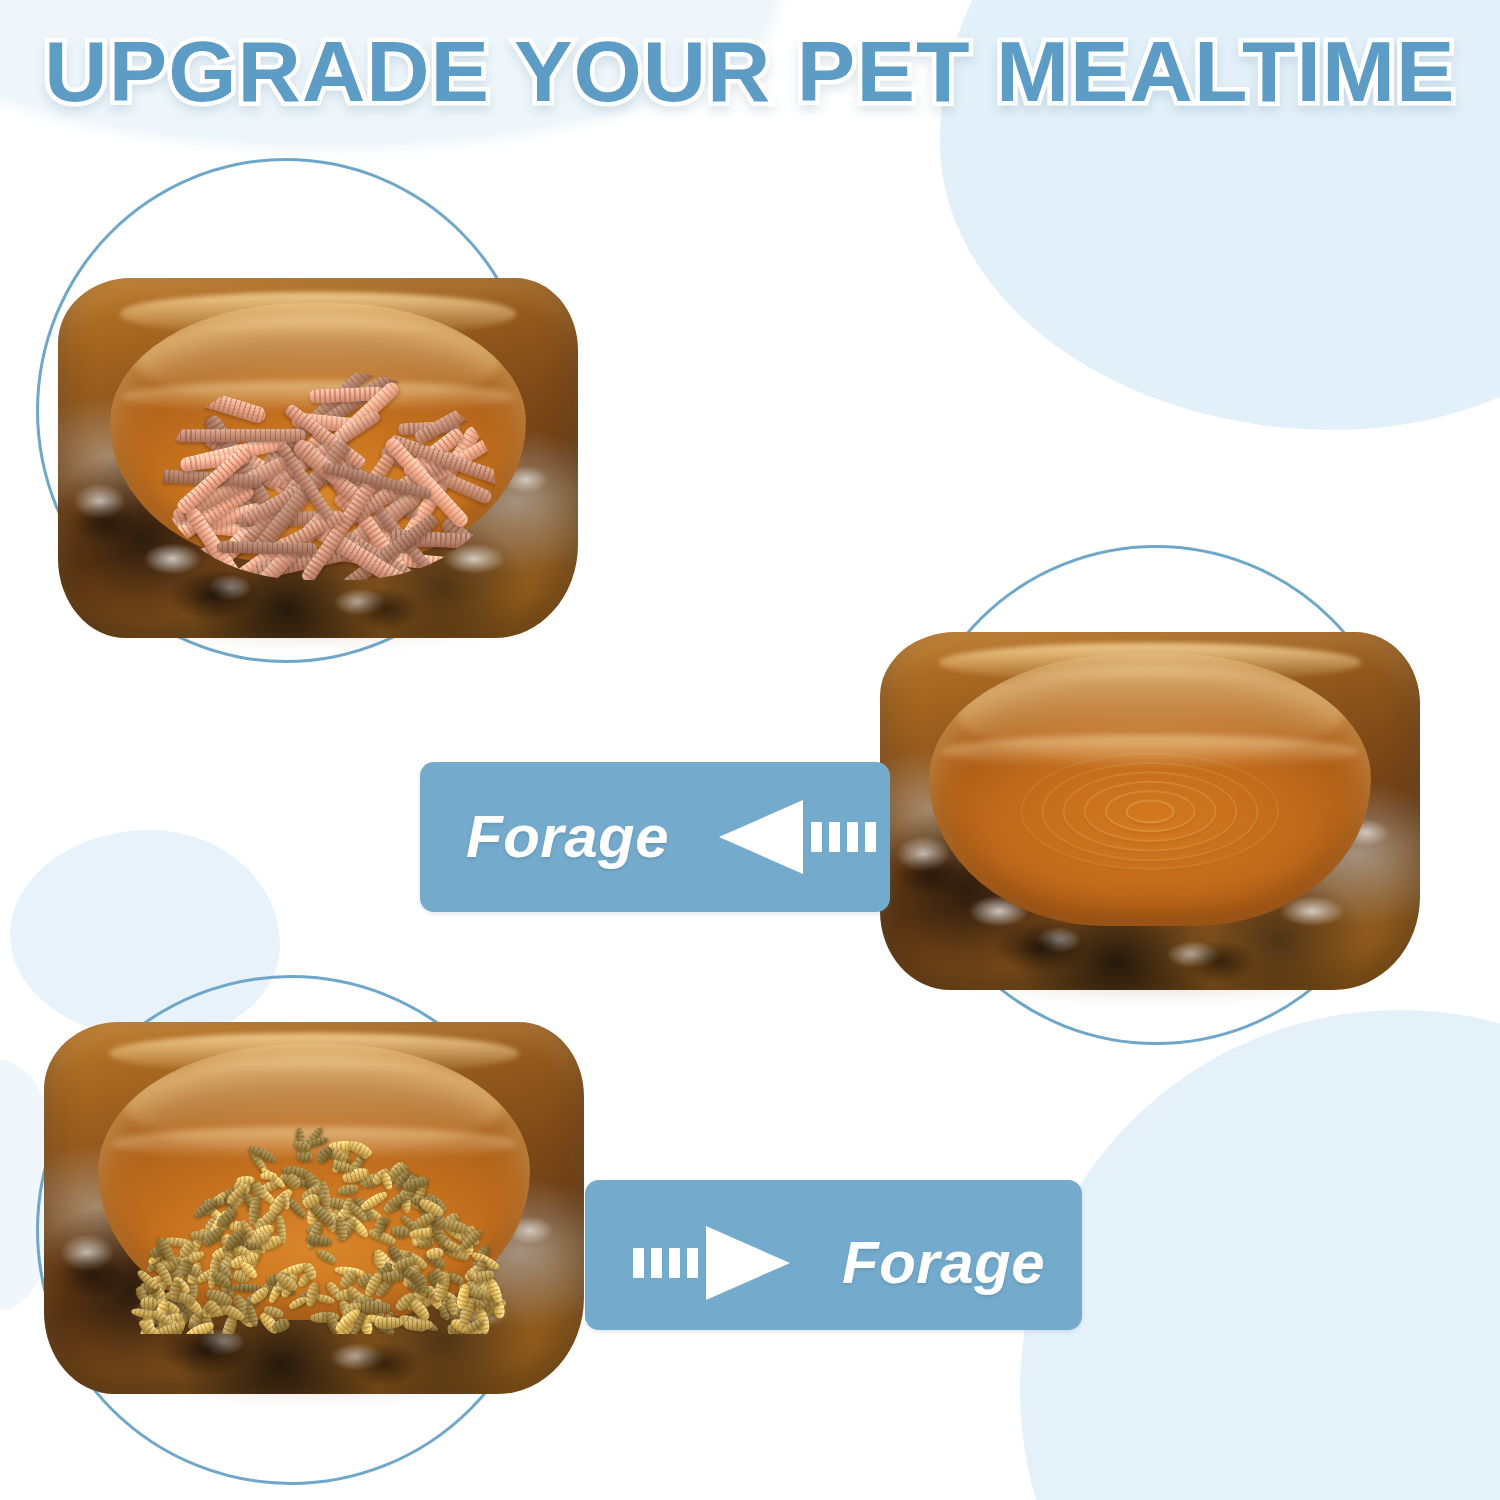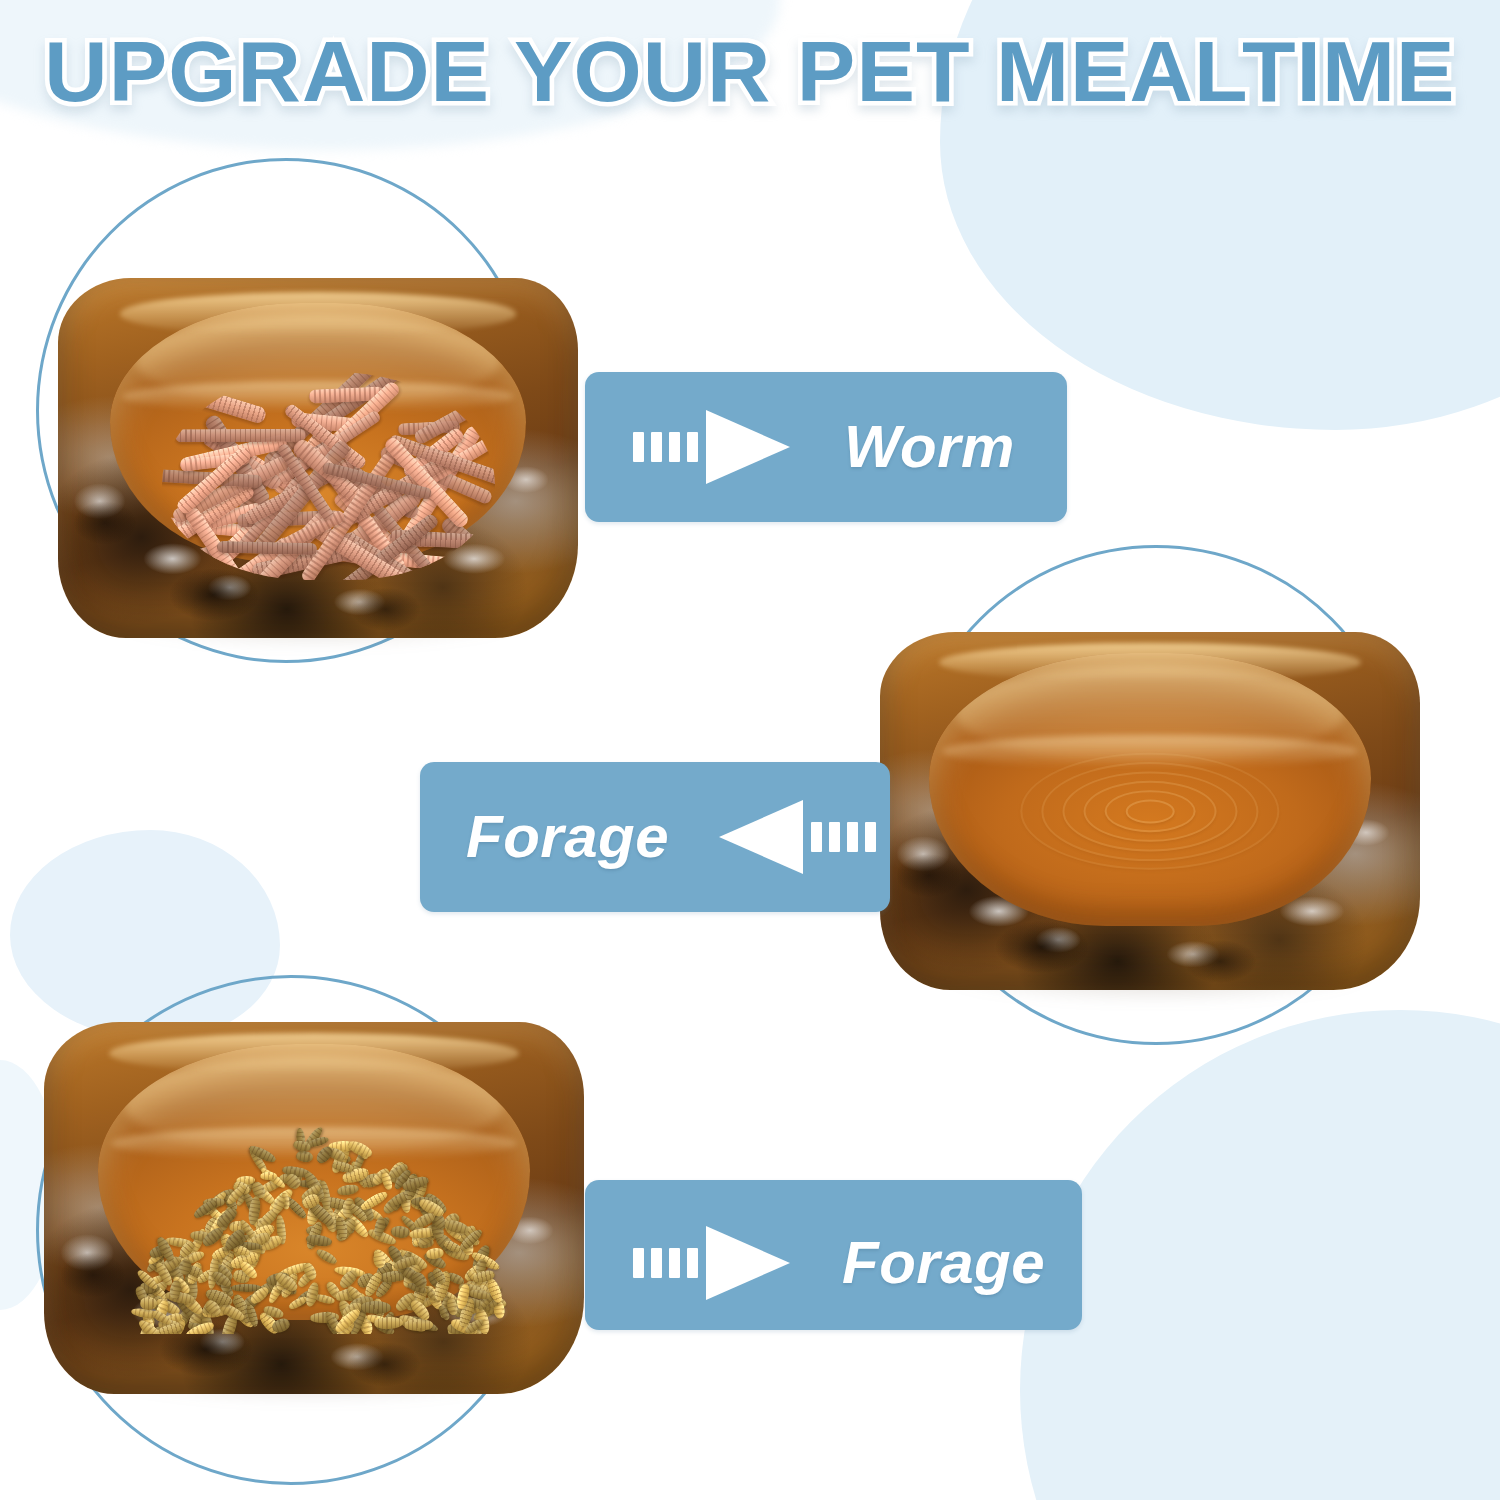--- a/index.html
+++ b/index.html
@@ -423,30 +423,20 @@
           <div class="worm" style="width: 109.396px; left: -8.5933px; top: 100.356px; height: 13.4304px; transform: rotate(3.4deg); opacity: 0.92; filter: brightness(0.82);"></div>
           <div class="worm" style="width: 69.9529px; left: 17.8961px; top: 84.3162px; height: 12.1865px; transform: rotate(-6.3deg); opacity: 0.99; filter: brightness(1.13);"></div>
           <div class="worm" style="width: 140.007px; left: 70.4409px; top: 117.171px; height: 16.4981px; transform: rotate(-50.6deg); opacity: 0.92; filter: brightness(0.85);"></div>
           <div class="worm" style="width: 88.9329px; left: 98.8495px; top: 104.259px; height: 12.3958px; transform: rotate(56.1deg); opacity: 0.98; filter: brightness(0.89);"></div>
           <div class="worm" style="width: 60.032px; left: 126.535px; top: 82.0391px; height: 16.8336px; transform: rotate(40.3deg); opacity: 0.92; filter: brightness(1.02);"></div>
           <div class="worm" style="width: 112.499px; left: 159.18px; top: 103.63px; height: 12.1669px; transform: rotate(14.3deg); opacity: 0.91; filter: brightness(0.79);"></div>
           <div class="worm" style="width: 91.8298px; left: 6.27545px; top: 101.642px; height: 14.9831px; transform: rotate(-41.1deg); opacity: 0.99; filter: brightness(1.15);"></div>
           <div class="worm" style="width: 100.299px; left: 55.3293px; top: 170.335px; height: 12.031px; transform: rotate(1.3deg); opacity: 0.97; filter: brightness(0.8);"></div>
         </div>
     </div>
-  </div>
-  <div class="badge" id="badge-worm">
-    <span class="arrow-icon">
-      <span class="dash small"></span>
-        <span class="dash small"></span>
-        <span class="dash small"></span>
-        <span class="dash small"></span>
-      <span class="tri-right"></span>
-    </span>
-    <span class="badge-label">Worm</span>
   </div>
 
   <div class="ring" id="ring-water"></div>
   <div class="bowl-shadow" style="left:930px; top:945px; width:450px; height:60px;"></div>
   <div class="bowl" id="bowl-water">
     <div class="bowl-inner">
       <div class="rock-body"></div>
       <div class="rock-speckle"></div>
       <div class="rock-blotch"></div>
       <div class="cavity" style="left:9%; top:6%; width:82%; height:76%;

